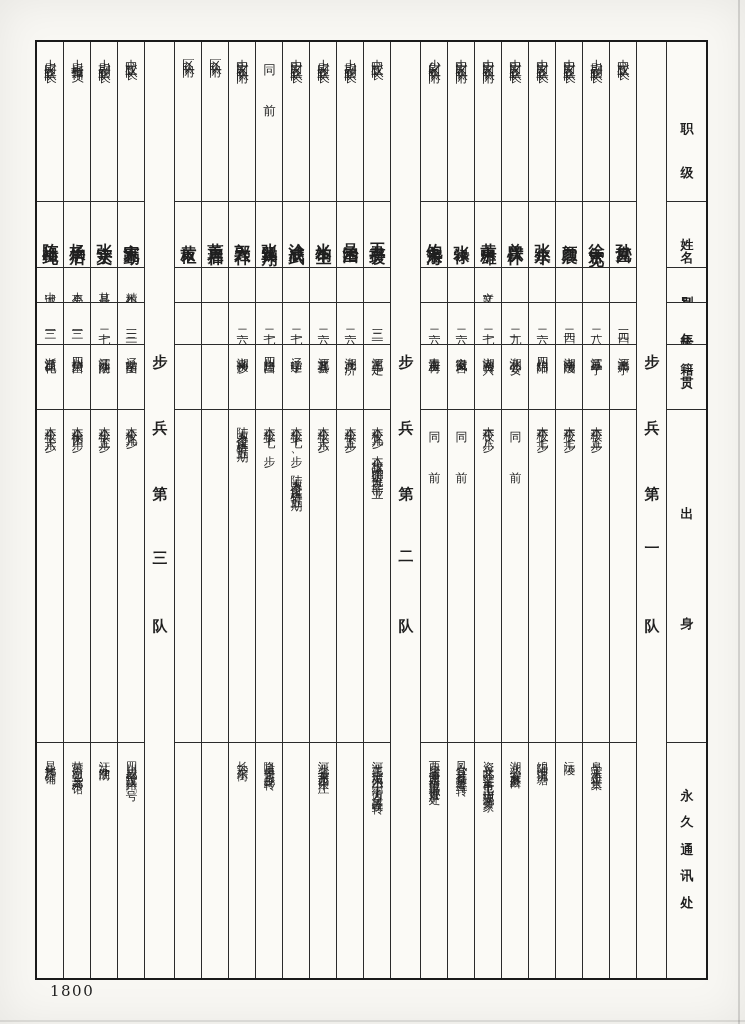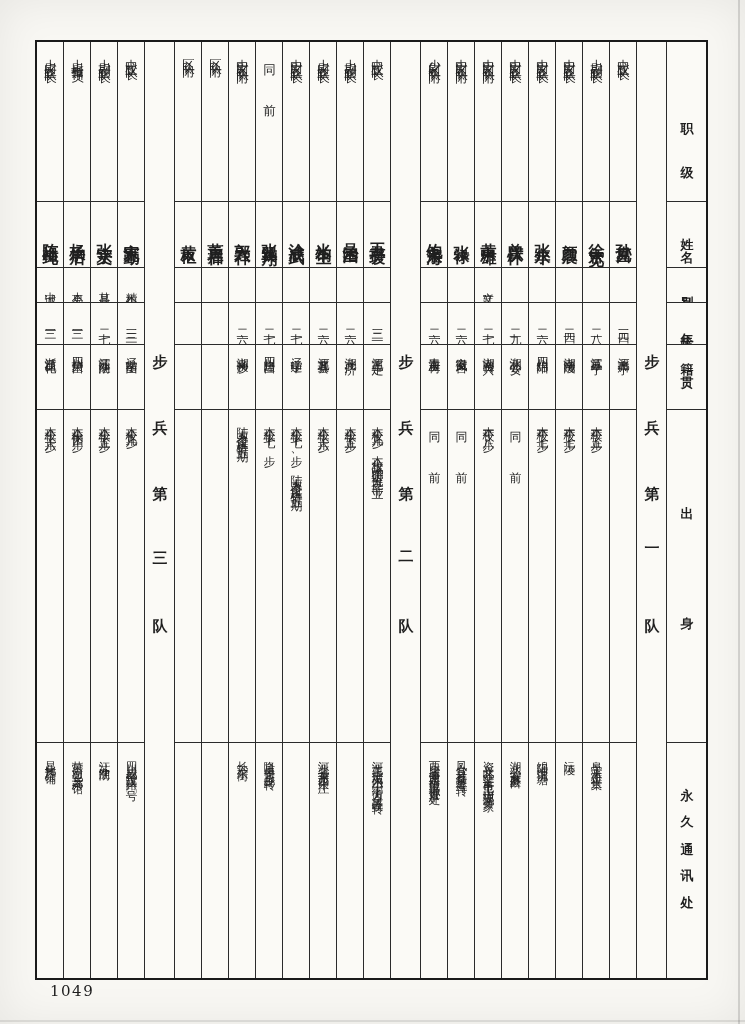--- a/index.html
+++ b/index.html
@@ -282,16 +282,16 @@
       <div class="col header-col">
         <div class="cell cell-rank hdr-0">职级</div>
         <div class="cell cell-name hdr-1">姓名</div>
         <div class="cell cell-alias hdr-2">别号</div>
         <div class="cell cell-age hdr-3">年龄</div>
         <div class="cell cell-native hdr-4">籍贯</div>
         <div class="cell cell-bg hdr-5">出身</div>
         <div class="cell cell-addr hdr-6">永久通讯处</div>
       </div>
     </div>
-  <div class="page-number">1049</div>
+  <div class="page-number">1800</div>
   <div class="edge-right"></div>
   <div class="edge-bottom"></div>
 </div>
 
 </body></html>

